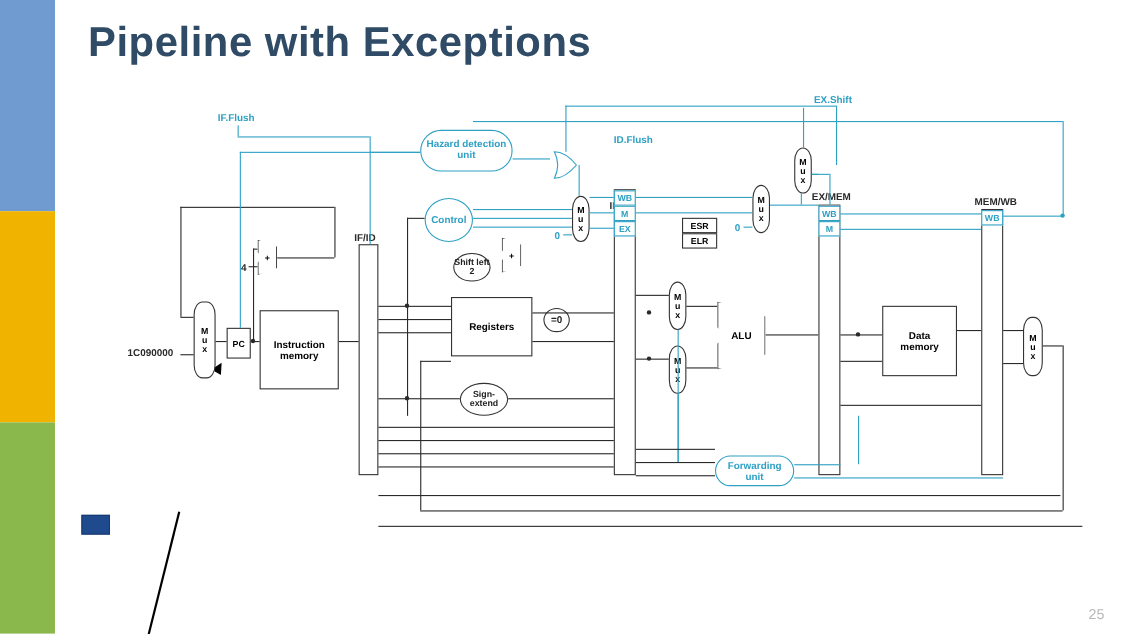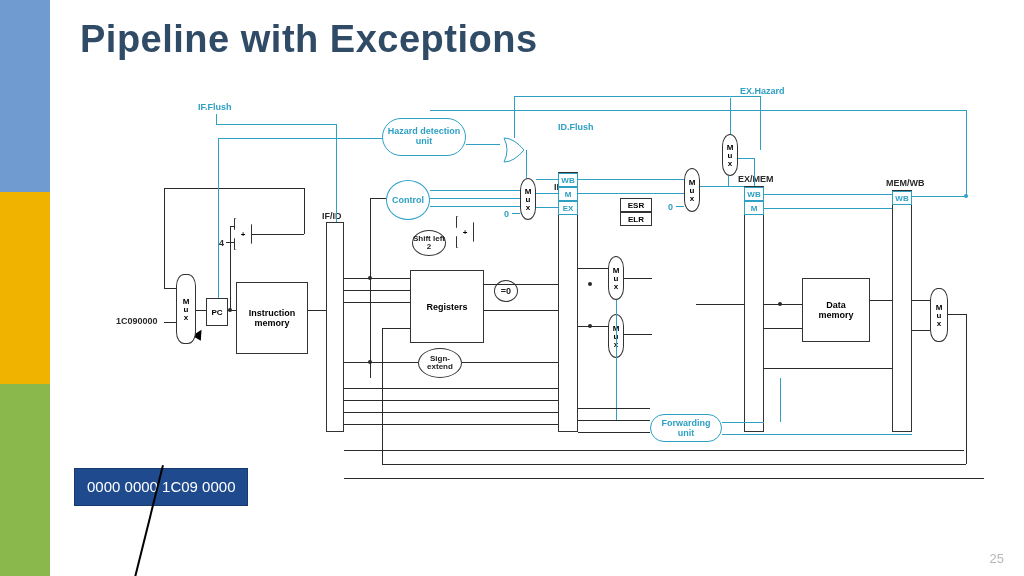--- a/index.html
+++ b/index.html
@@ -55,21 +55,20 @@
 
 <div class="sidebar">
   <div class="sb-blue"></div>
   <div class="sb-yellow"></div>
   <div class="sb-green"></div>
 </div>
 
 <div class="title">Pipeline with Exceptions</div>
 
 <div class="callout">
-  <div>0000 0000 1C09 0000</div>
 </div>
 
 <div class="arrow-head" style="left:194px; top:329px; transform: rotate(30deg);"></div>
 <div class="arrow-line" style="left:162px; top:465px; height:138px; transform: rotate(14deg);"></div>
 
 <div class="pagenum">25</div>
 
 <div class="diagram">
 
   <span class="lbl" style="left:-14px; top:238px;">1C090000</span>
@@ -139,21 +138,21 @@
   <div class="bus h" style="left:382px; top:135px; width:8px;"></div>
   <div class="bus h" style="left:300px; top:112px; width:90px;"></div>
   <div class="bus h" style="left:300px; top:120px; width:90px;"></div>
   <div class="bus h" style="left:300px; top:128px; width:90px;"></div>
 
   <div class="oval" style="left:282px; top:152px; width:34px; height:26px; border-color:#333; color:#222; font-size:8px; line-height:1.0;">
       <span>Shift left 2</span>
     </div>
   <div class="box tiny" style="left:326px; top:138px; width:18px; height:32px; clip-path: polygon(0 0, 100% 20%, 100% 80%, 0 100%, 0 65%, 25% 50%, 0 35%);">+</div>
 
-  <div class="box" style="left:280px; top:192px; width:74px; height:73px; font-size:9px;">
+  <div class="box" style="left:280px; top:192px; width:74px; height:54px; font-size:9px;">
       <span>Registers</span>
     </div>
 
   <div class="oval" style="left:364px; top:202px; width:24px; height:22px; border-color:#333; color:#222;">
       <span>=0</span>
     </div>
 
   <div class="oval" style="left:288px; top:270px; width:44px; height:30px; border-color:#333; color:#222; font-size:8px; line-height:1.0;">
       <span>Sign- extend</span>
     </div>
@@ -193,38 +192,41 @@
   <div class="wire h" style="left:214px; top:346px; width:214px;"></div>
 
   <div class="mux" style="left:478px; top:178px; width:16px; height:44px;">
       <span>Mux</span>
     </div>
 
   <div class="mux" style="left:478px; top:236px; width:16px; height:44px;">
       <span>Mux</span>
     </div>
 
+  <div class="box" style="left:522px; top:196px; width:44px; height:62px; clip-path: polygon(0 0, 100% 22%, 100% 78%, 0 100%, 0 62%, 18% 50%, 0 38%); font-size:9px;">
+      <span>ALU</span>
+    </div>
 
   <div class="box tiny" style="left:490px; top:120px; width:32px; height:14px;">
       <span>ESR</span>
     </div>
   <div class="box tiny" style="left:490px; top:134px; width:32px; height:14px;">
       <span>ELR</span>
     </div>
 
   <div class="mux" style="left:554px; top:90px; width:16px; height:44px;">
       <span>Mux</span>
     </div>
   <span class="lbl blue" style="left:538px; top:124px;">0</span>
   <div class="bus h" style="left:546px; top:128px; width:8px;"></div>
 
   <div class="mux" style="left:592px; top:56px; width:16px; height:42px;">
       <span>Mux</span>
     </div>
-  <span class="lbl blue" style="left:610px; top:8px;">EX.Hazard</span>
+  <span class="lbl blue" style="left:610px; top:8px;">EX.Shift</span>
   <div class="bus v" style="left:600px; top:20px; height:36px;"></div>
 
   <div class="wire h" style="left:448px; top:190px; width:30px;"></div>
   <div class="wire h" style="left:448px; top:248px; width:30px;"></div>
   <div class="wire h" style="left:494px; top:200px; width:28px;"></div>
   <div class="wire h" style="left:494px; top:256px; width:28px;"></div>
   <div class="wire h" style="left:566px; top:226px; width:48px;"></div>
 
   <div class="bus v" style="left:486px; top:222px; height:120px;"></div>
   <div class="bus v" style="left:486px; top:280px; height:62px;"></div>

